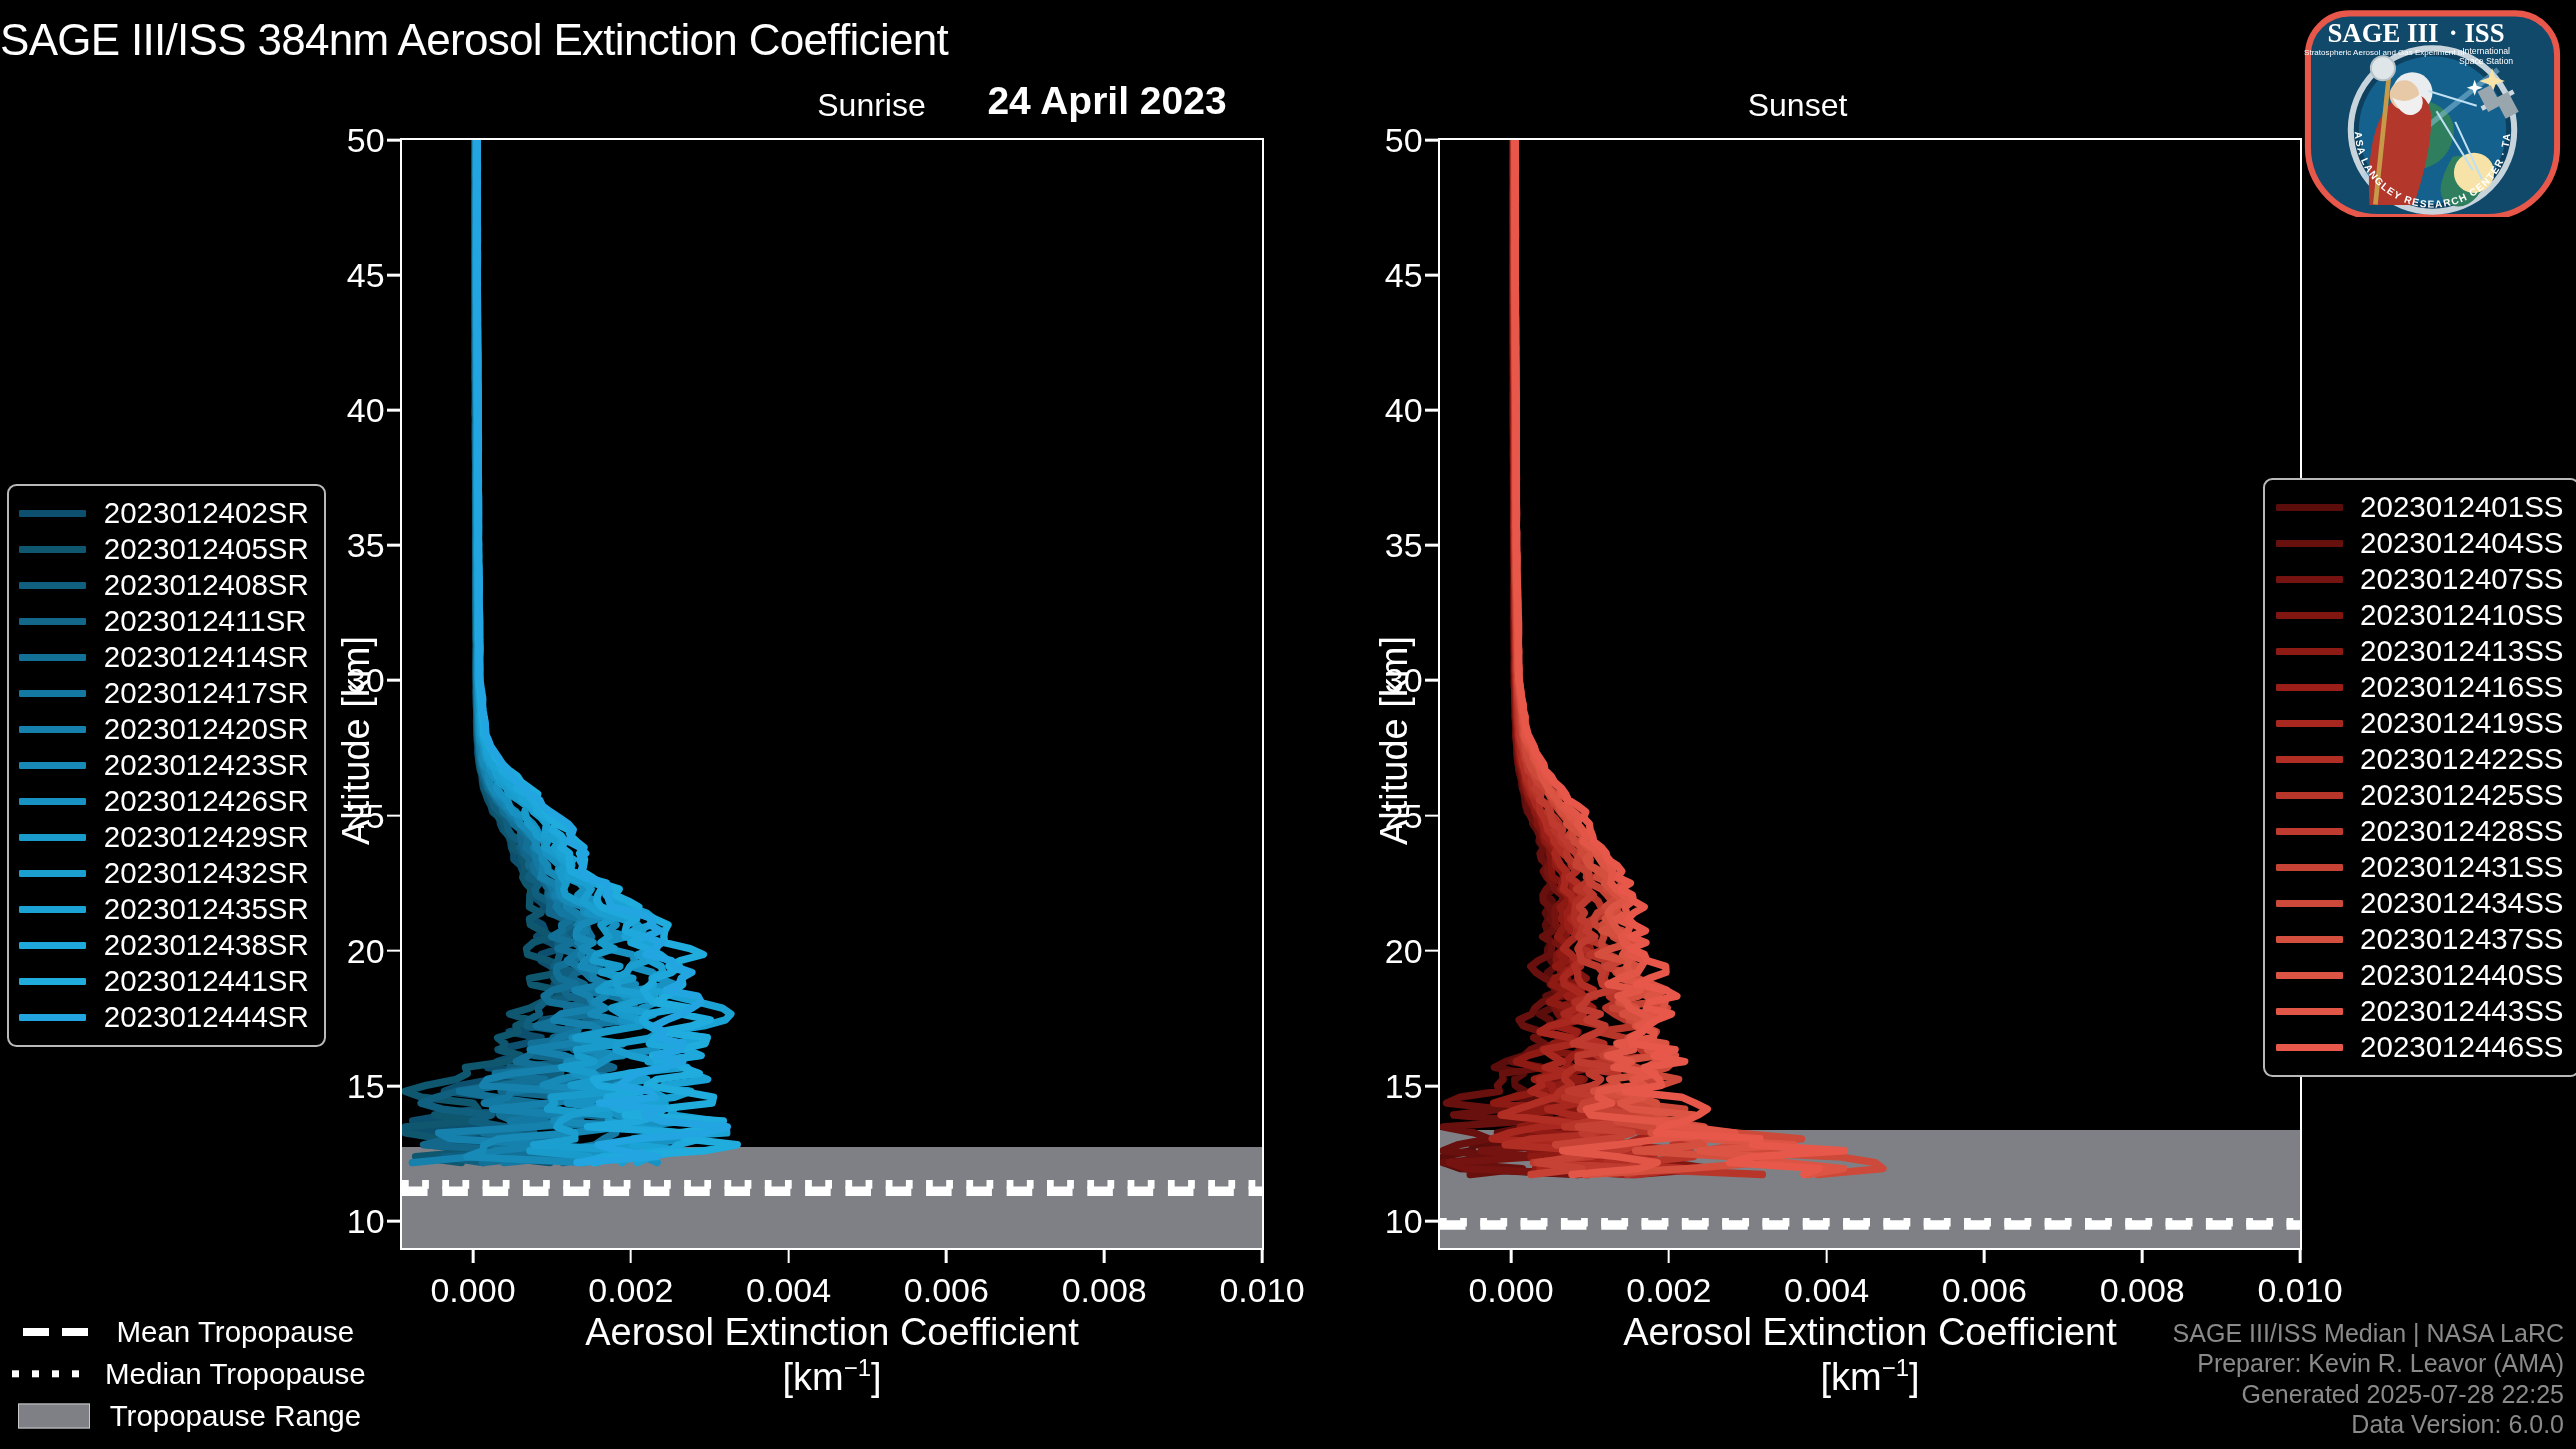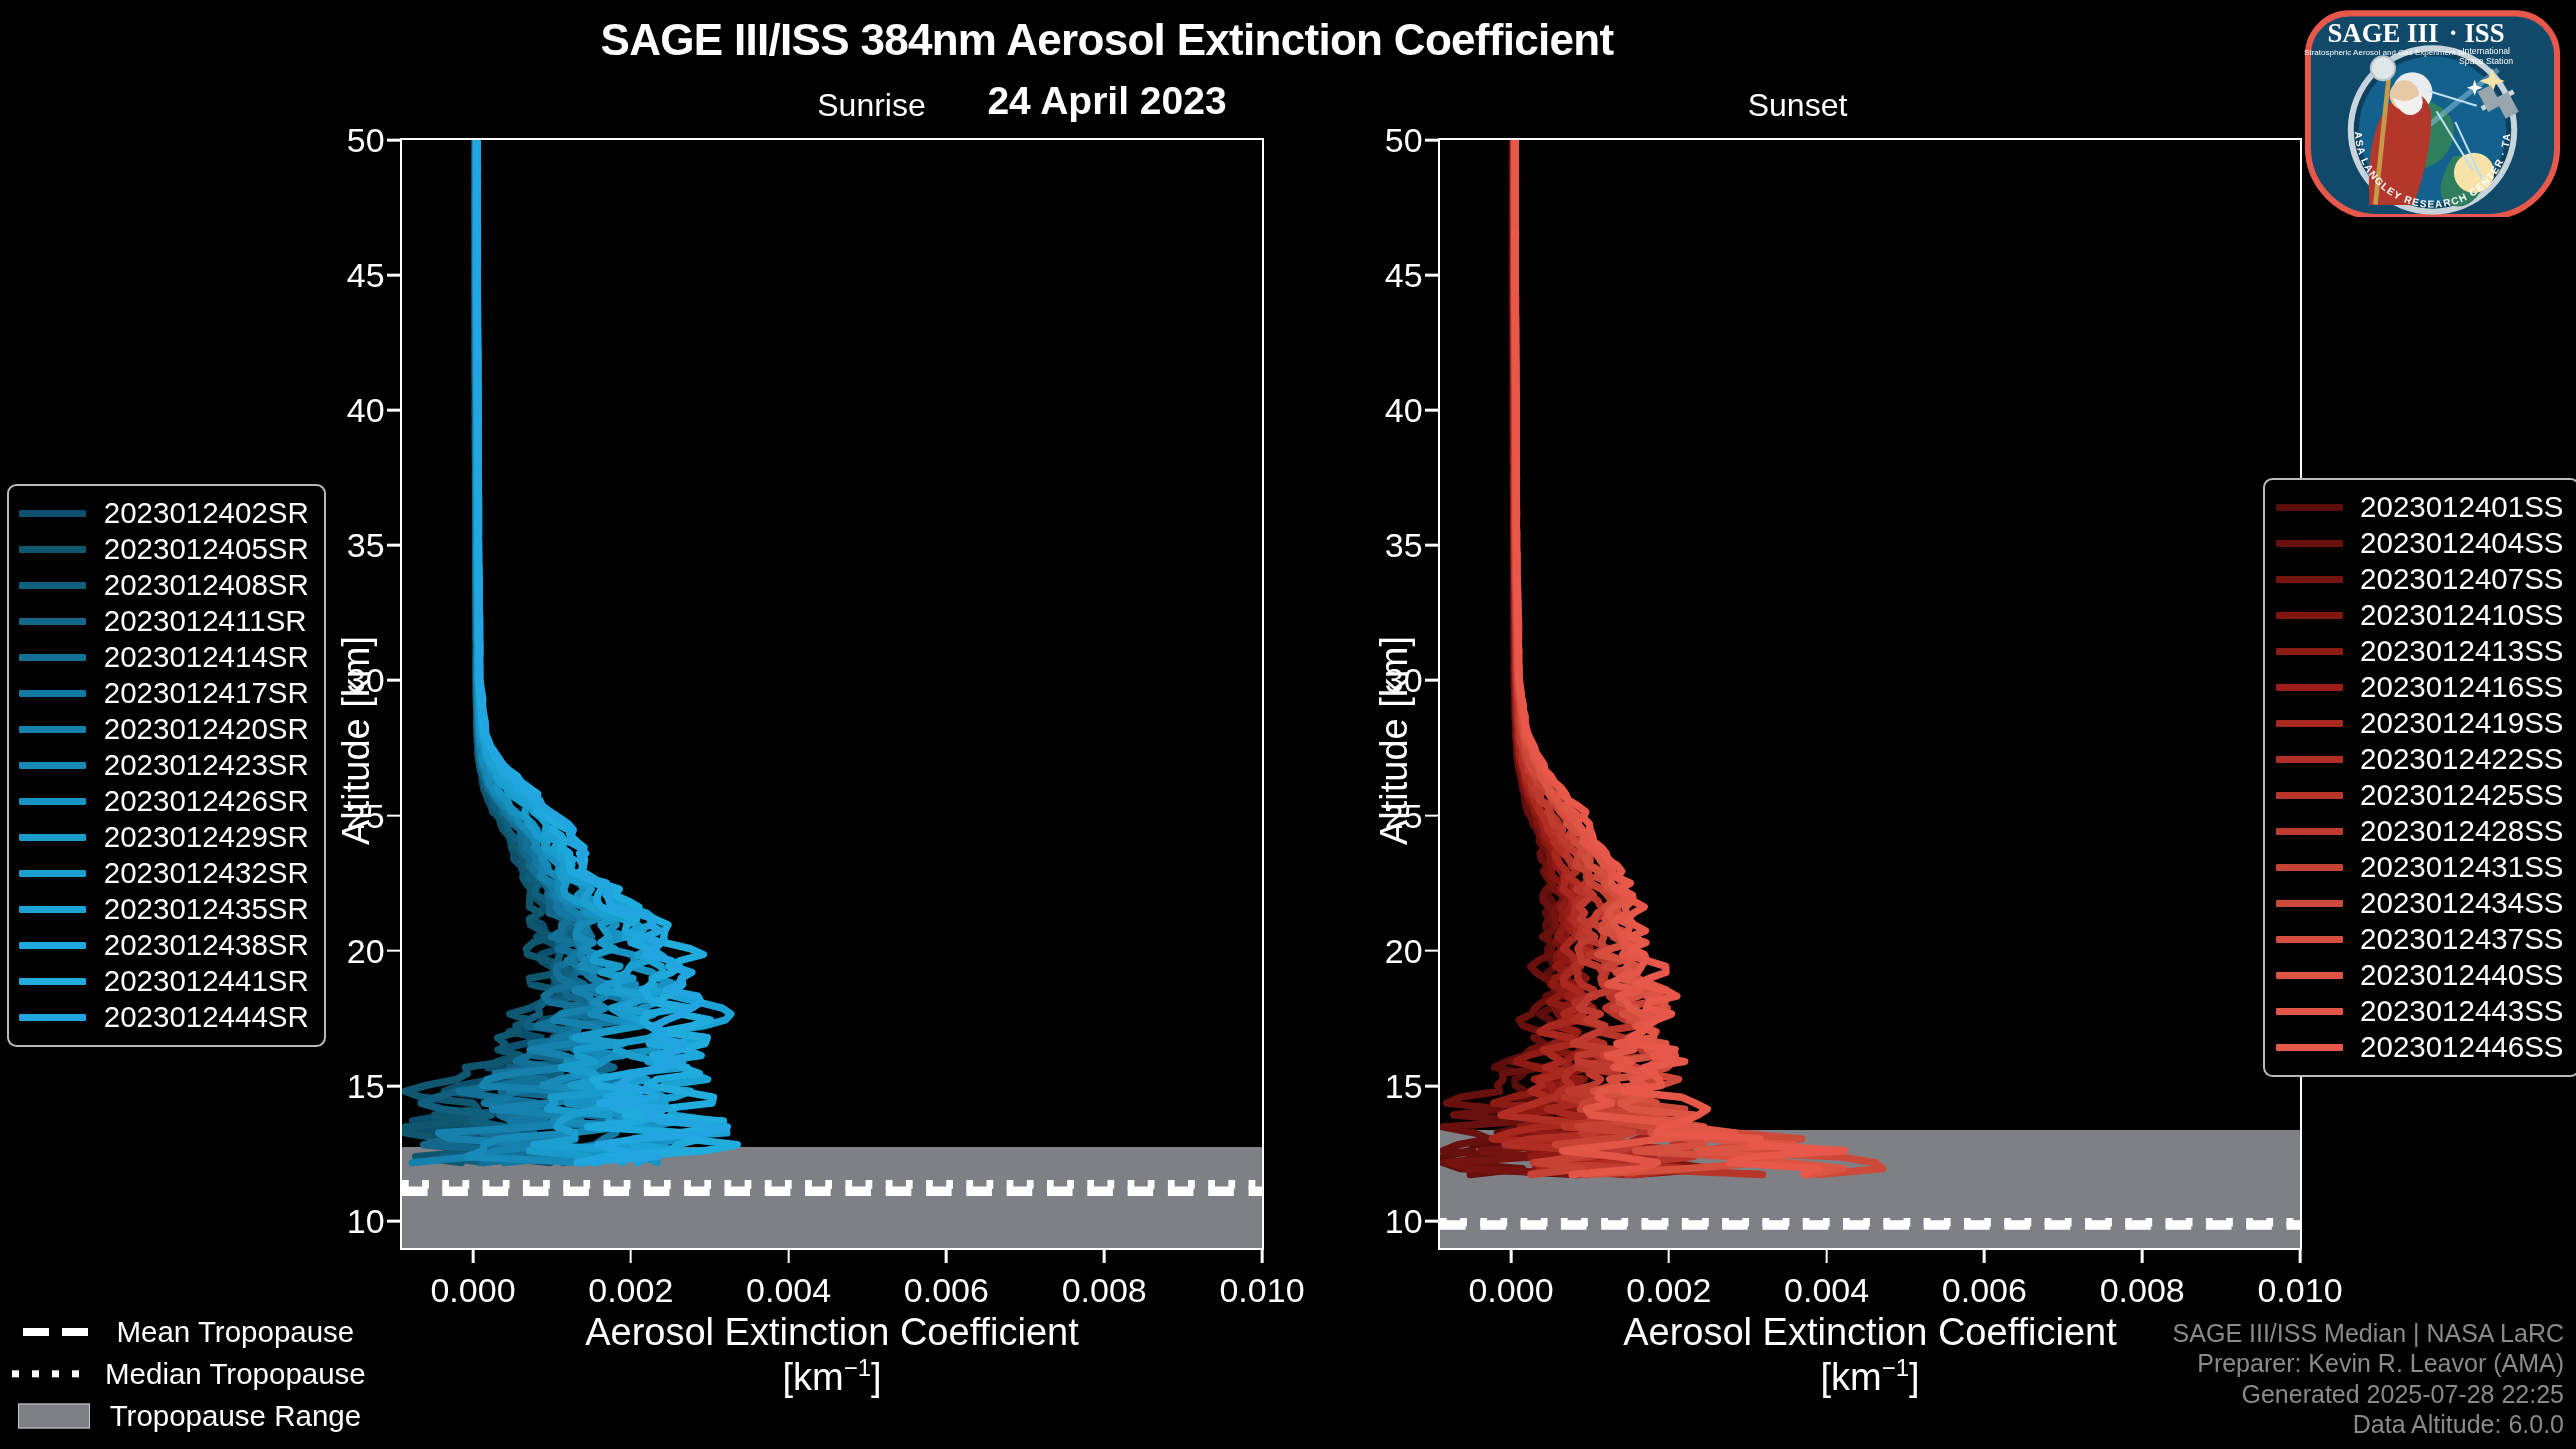--- a/index.html
+++ b/index.html
@@ -1,20 +1,20 @@
 <!DOCTYPE html>
 <html style="font-size:10.7px"><head>
 <meta charset="utf-8">
 <style>
   html,body{margin:0;padding:0;background:#000;}
   body{width:2576px;height:1449px;position:relative;overflow:hidden;
        font-family:"DejaVu Sans","Liberation Sans",sans-serif;color:#fff;}
 
-  .title{position:absolute;left:0;top:14.8px;width:2214px;text-align:center;
-         font-size:44px;font-weight:bold;letter-spacing:-0.7px;
+  .title{position:absolute;left:0;top:14.8px;width:2214px;text-align:left;
+         font-size:44px;font-weight:normal;letter-spacing:-0.7px;
          font-family:"Liberation Sans",sans-serif;}
   .subtitle{position:absolute;left:0;top:79px;width:2214px;text-align:center;
             font-size:39px;font-weight:bold;font-family:"Liberation Sans",sans-serif;}
   .panel-cap{position:absolute;top:87px;font-size:32px;font-weight:normal;
              font-family:"Liberation Sans",sans-serif;}
   #cap-sunrise{left:771px;width:201px;text-align:center;}
   #cap-sunset{left:1697px;width:201px;text-align:center;}
 
   .axes{position:absolute;border:2.7px solid #fff;background:#000;box-sizing:border-box;}
   #axes-sunrise{left:400px;top:138px;width:864px;height:1112px;}
@@ -358,21 +358,21 @@
         <span class="tl-box"></span>
       </span>
     <span class="tl-text">Tropopause Range</span>
   </div>
 </div>
 
 <div class="footer">
   <div>SAGE III/ISS Median | NASA LaRC</div>
   <div>Preparer: Kevin R. Leavor (AMA)</div>
   <div>Generated 2025-07-28 22:25</div>
-  <div>Data Altitude: 6.0.0</div>
+  <div>Data Version: 6.0.0</div>
 </div>
 
 <svg class="logo" id="sage-logo" viewBox="0 0 404 318">
     <path d="M78 14 H326 A62 62 0 0 1 388 76 V214 A104 104 0 0 1 284 318 H120 A104 104 0 0 1 16 214 V76 A62 62 0 0 1 78 14 Z" fill="#11496b" stroke="#e8584a" stroke-width="9"></path>
     <circle cx="202" cy="188" r="122" fill="#0d3f5e" stroke="#c7d4dc" stroke-width="9"></circle>
     <circle cx="202" cy="188" r="110" fill="#13618c"></circle>
     <path d="M150 150 q34 -16 64 4 q26 18 18 48 q-8 34 -44 44 q-40 10 -58 -20 q-16 -28 20 -76 Z" fill="#2f7f5e"></path>
     <path d="M232 228 q28 -6 42 14 q14 22 -6 46 q-22 24 -46 8 q-20 -16 10 -68 Z" fill="#2f7f5e"></path>
     <path d="M100 258 L300 98" stroke="#9fd0ea" stroke-width="8" opacity="0.45"></path>
     <circle cx="172" cy="132" r="30" fill="#e9edf0"></circle>

